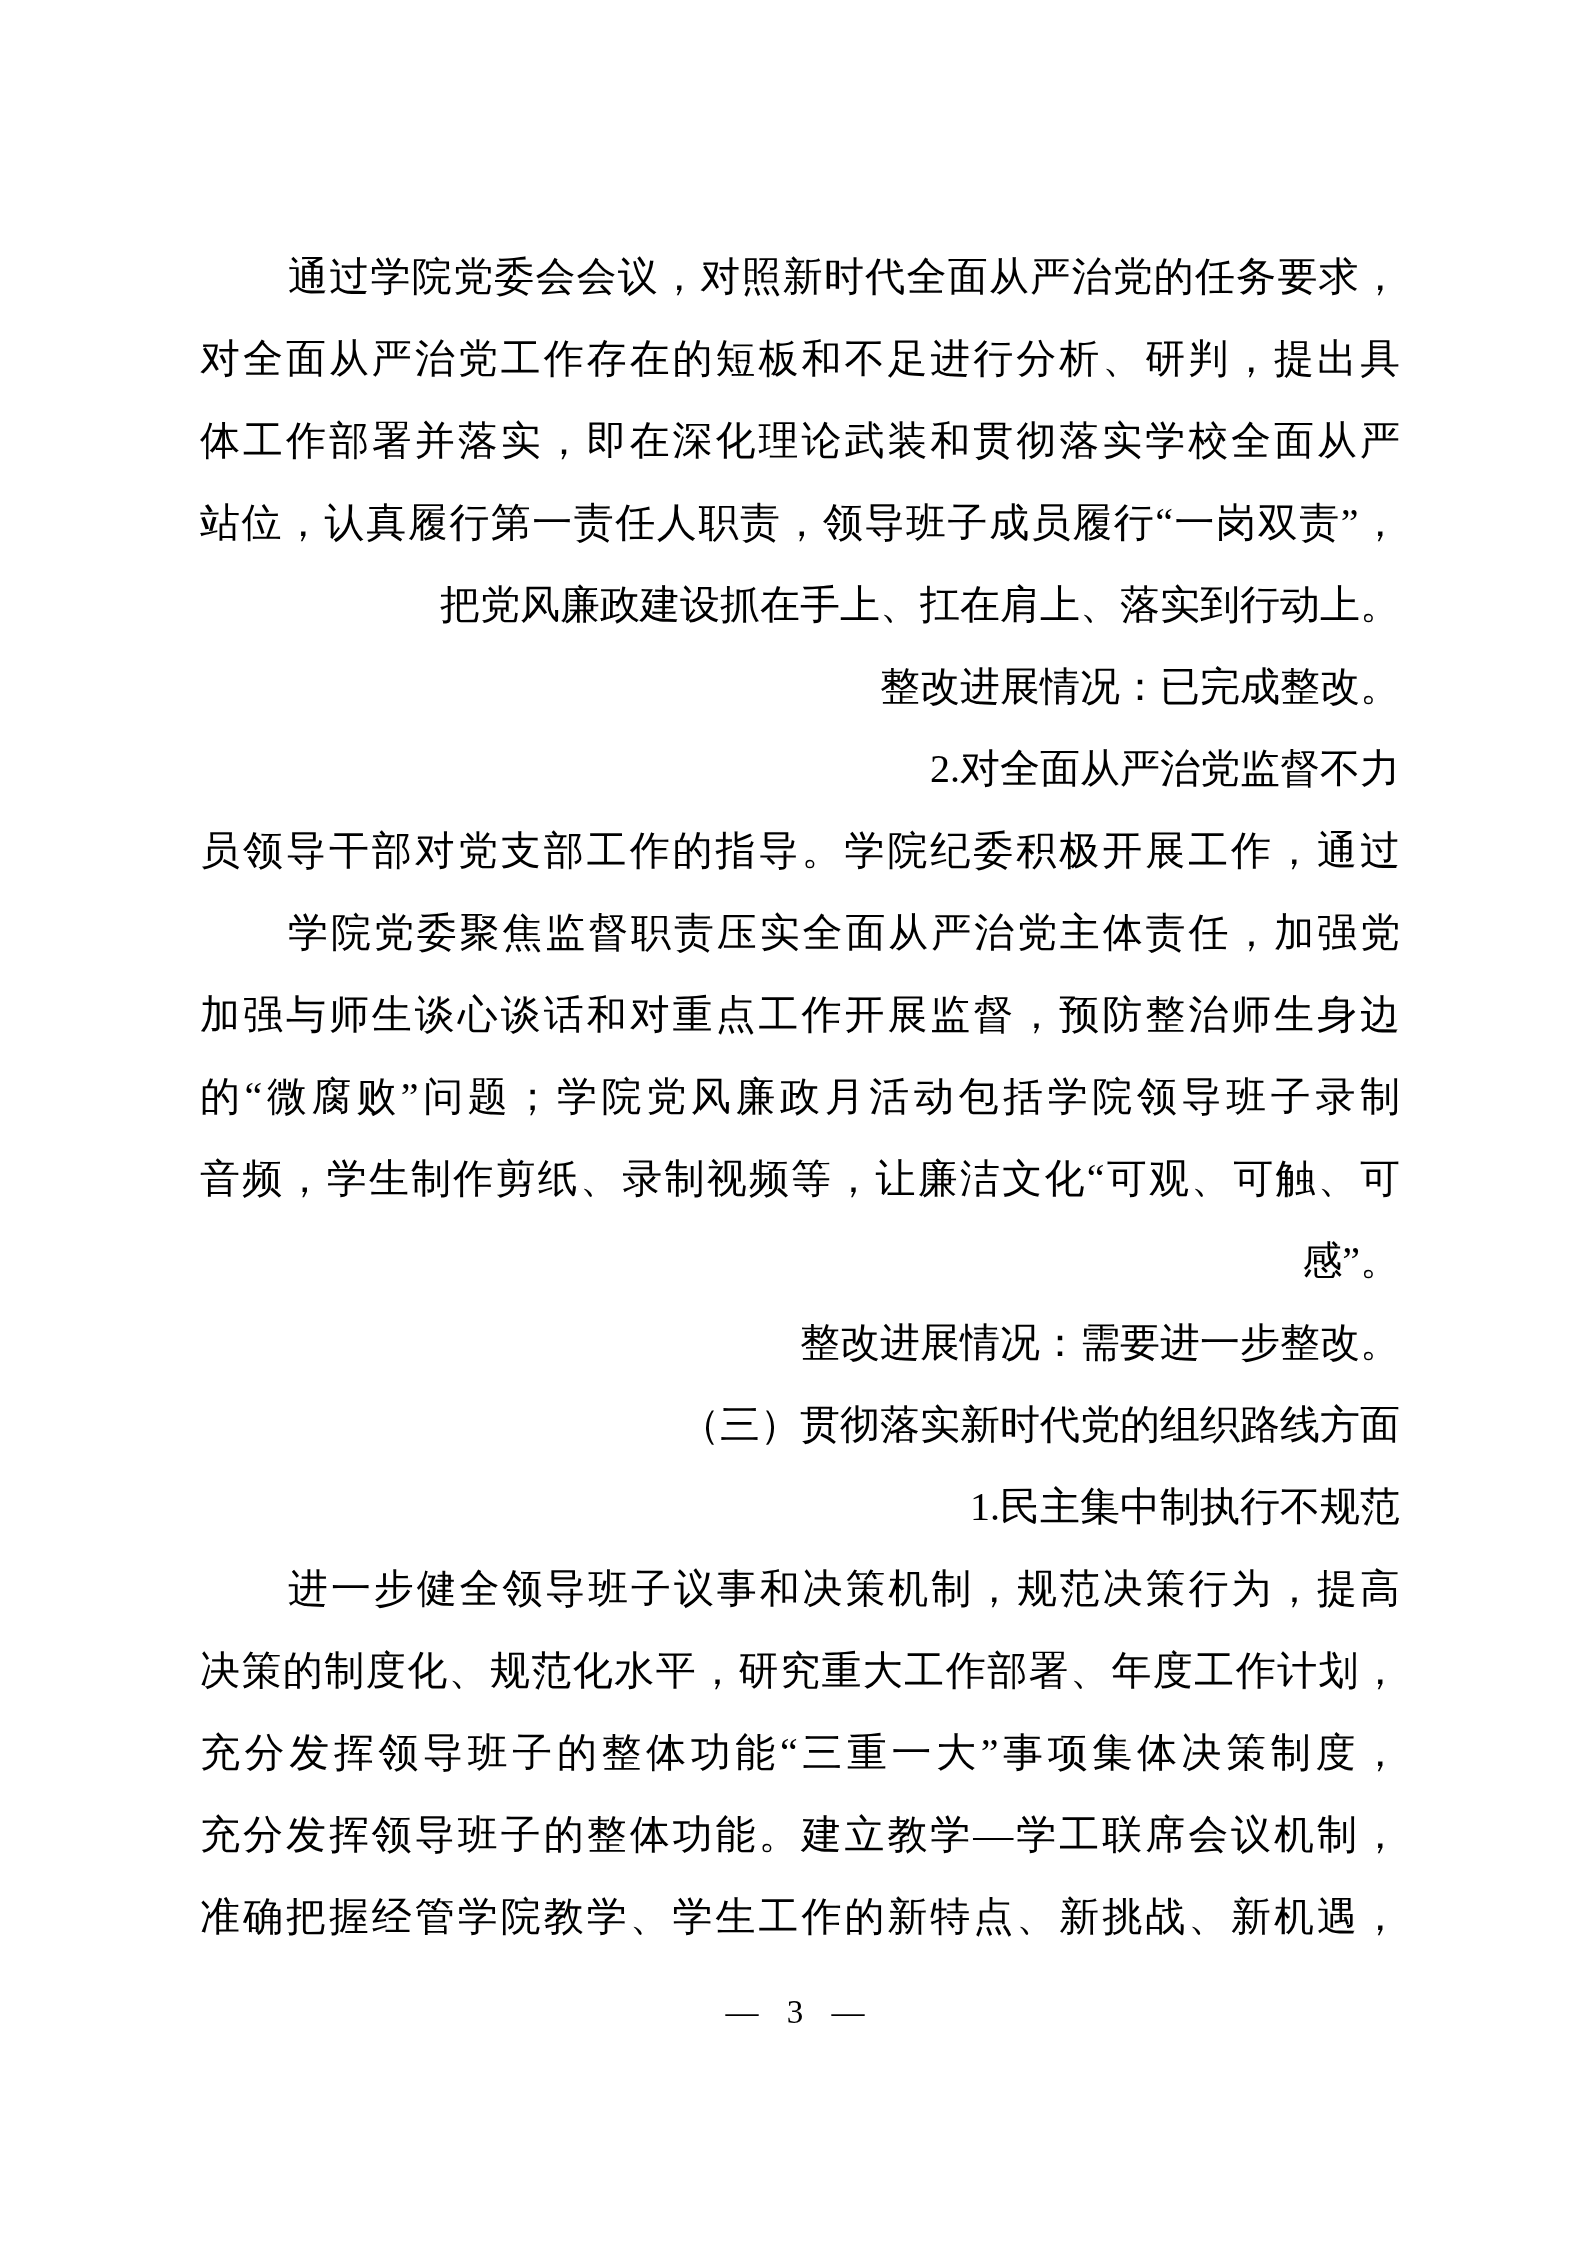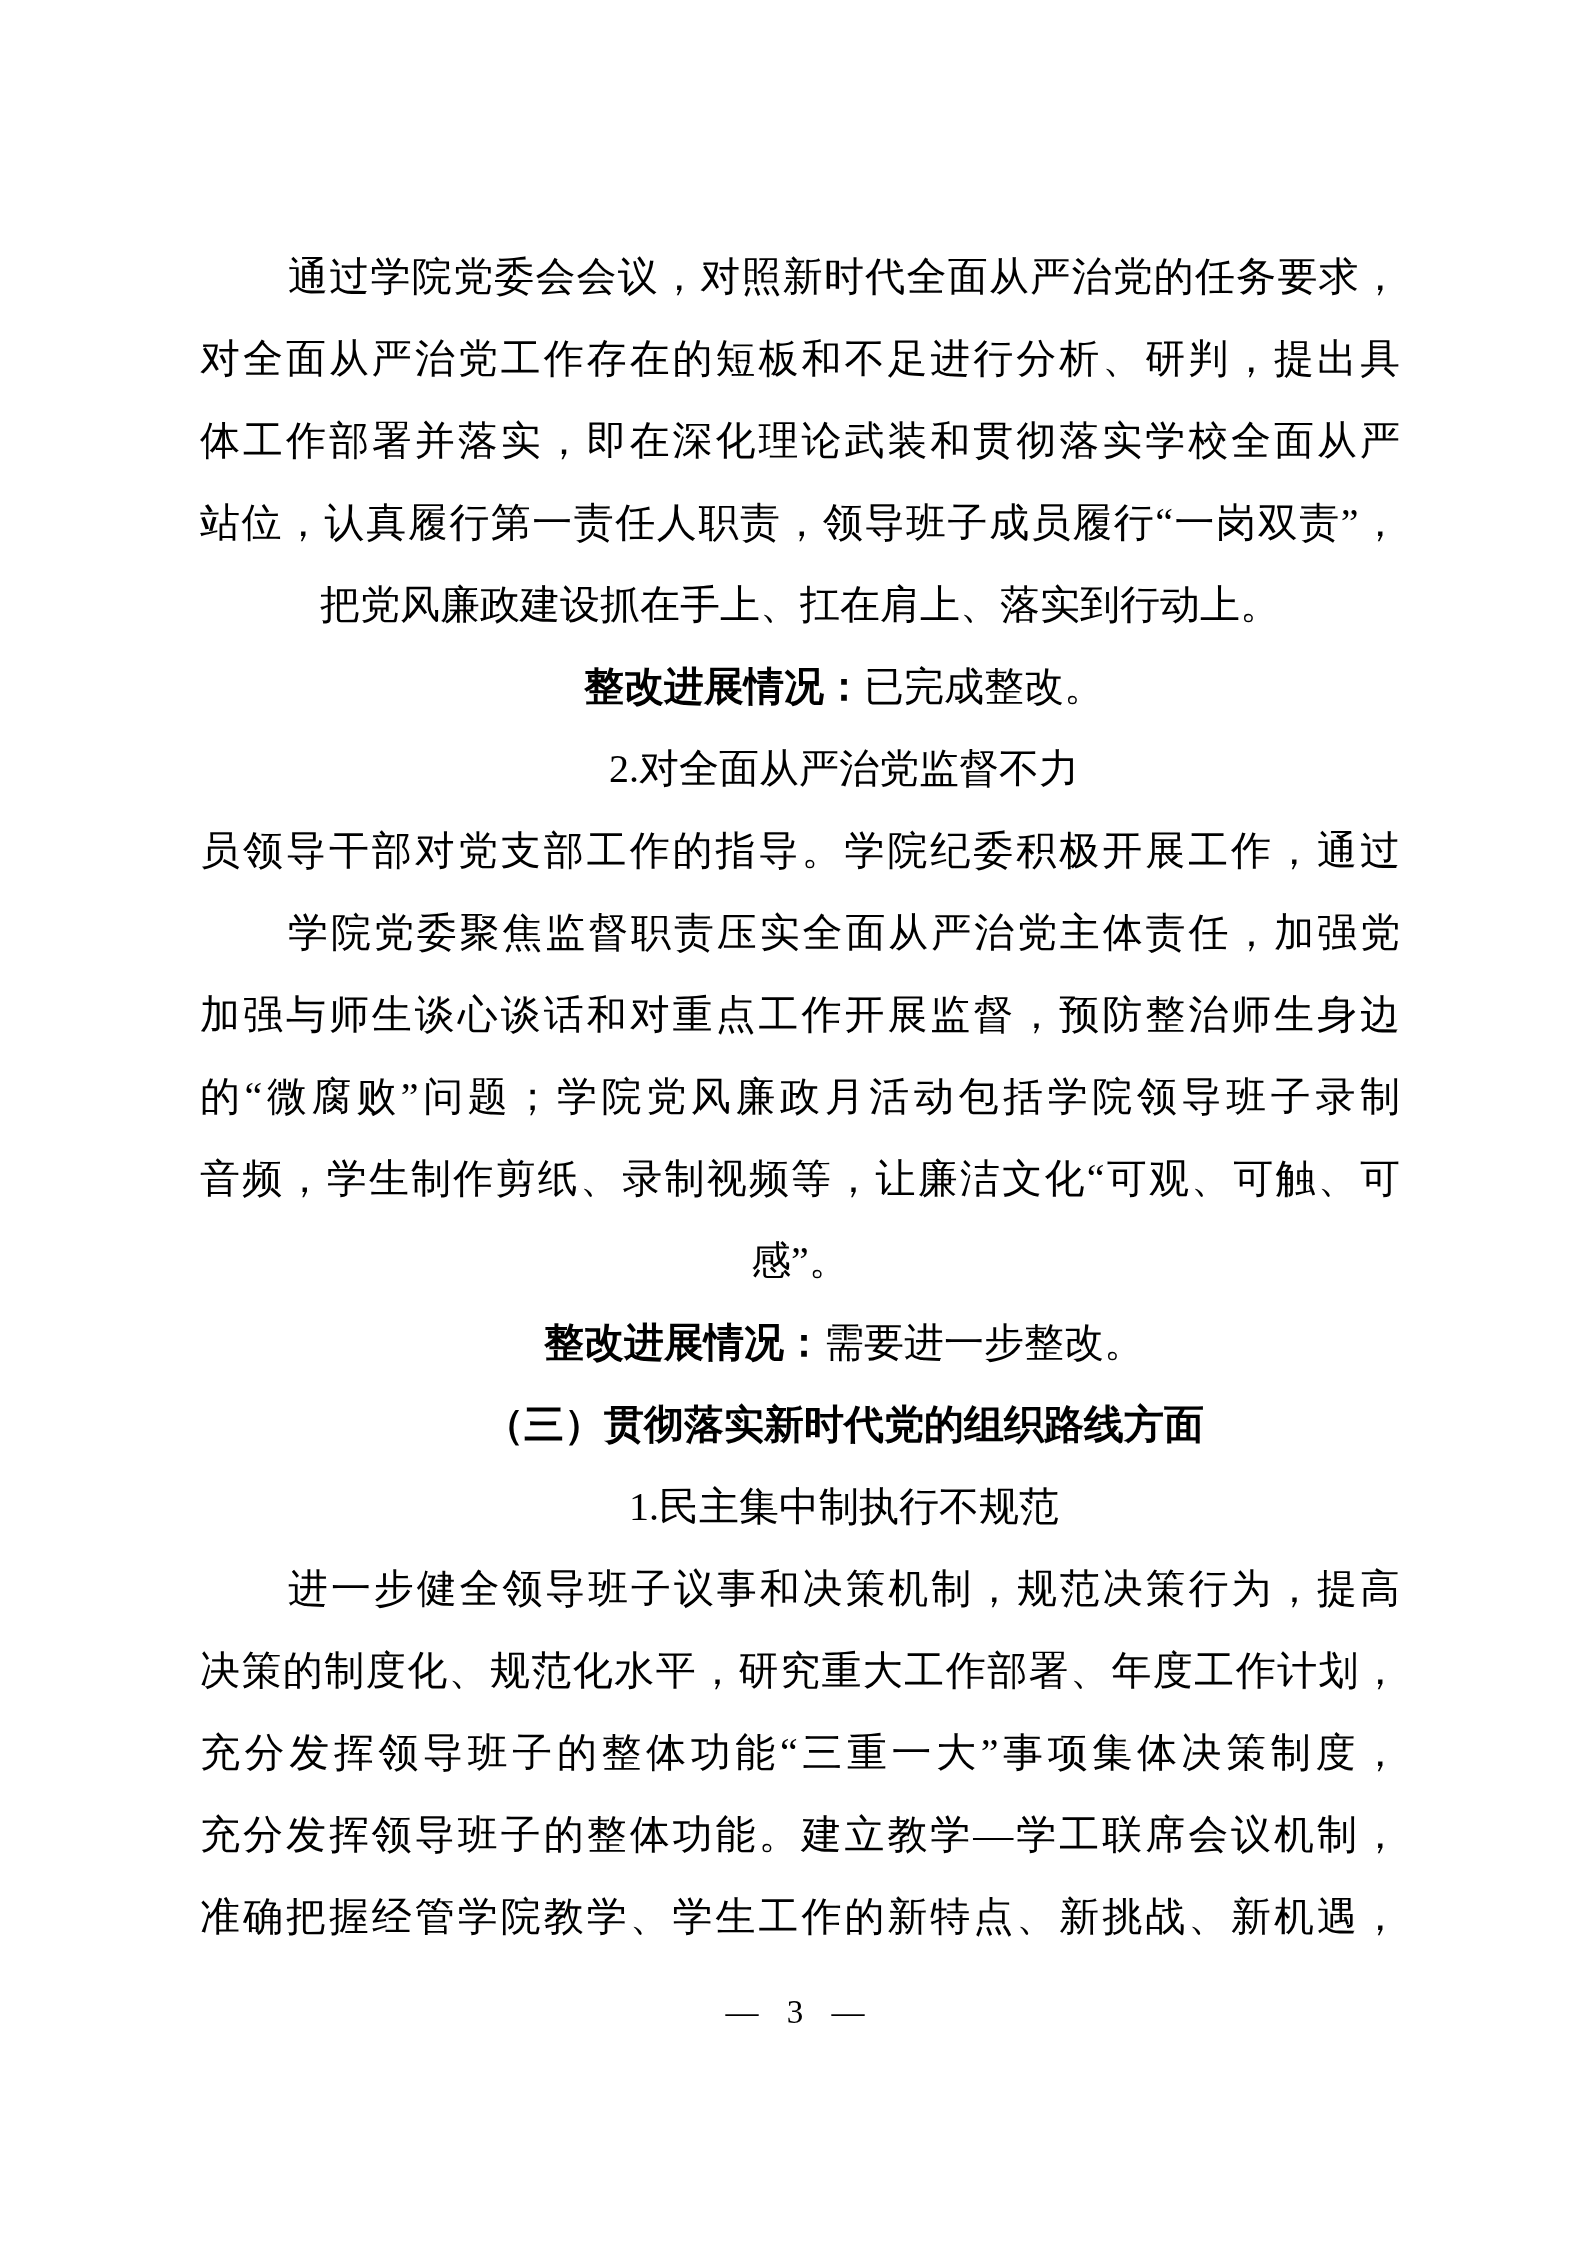--- a/index.html
+++ b/index.html
@@ -17,34 +17,34 @@
   }
   .doc {
     padding: 236px 187px 0 190px;
     margin-left: 10px;
   }
   .line {
     font-size: 40px;
     line-height: 82px;
     height: 82px;
     white-space: nowrap;
-    text-align: center;
+    text-align: right;
   }
   
   .fill {
     white-space: normal;
     text-align: justify;
     text-align-last: justify;
     text-justify: inter-character;
   }
   .indent {
     text-indent: 88px;
   }
   .bold {
-    font-weight: bold;
+    font-weight: normal;
   }
   .page-number {
     margin-top: 24px;
     text-align: center;
     font-size: 33px;
     line-height: 60px;
     letter-spacing: 10px;
   }
 </style>
 </head>

